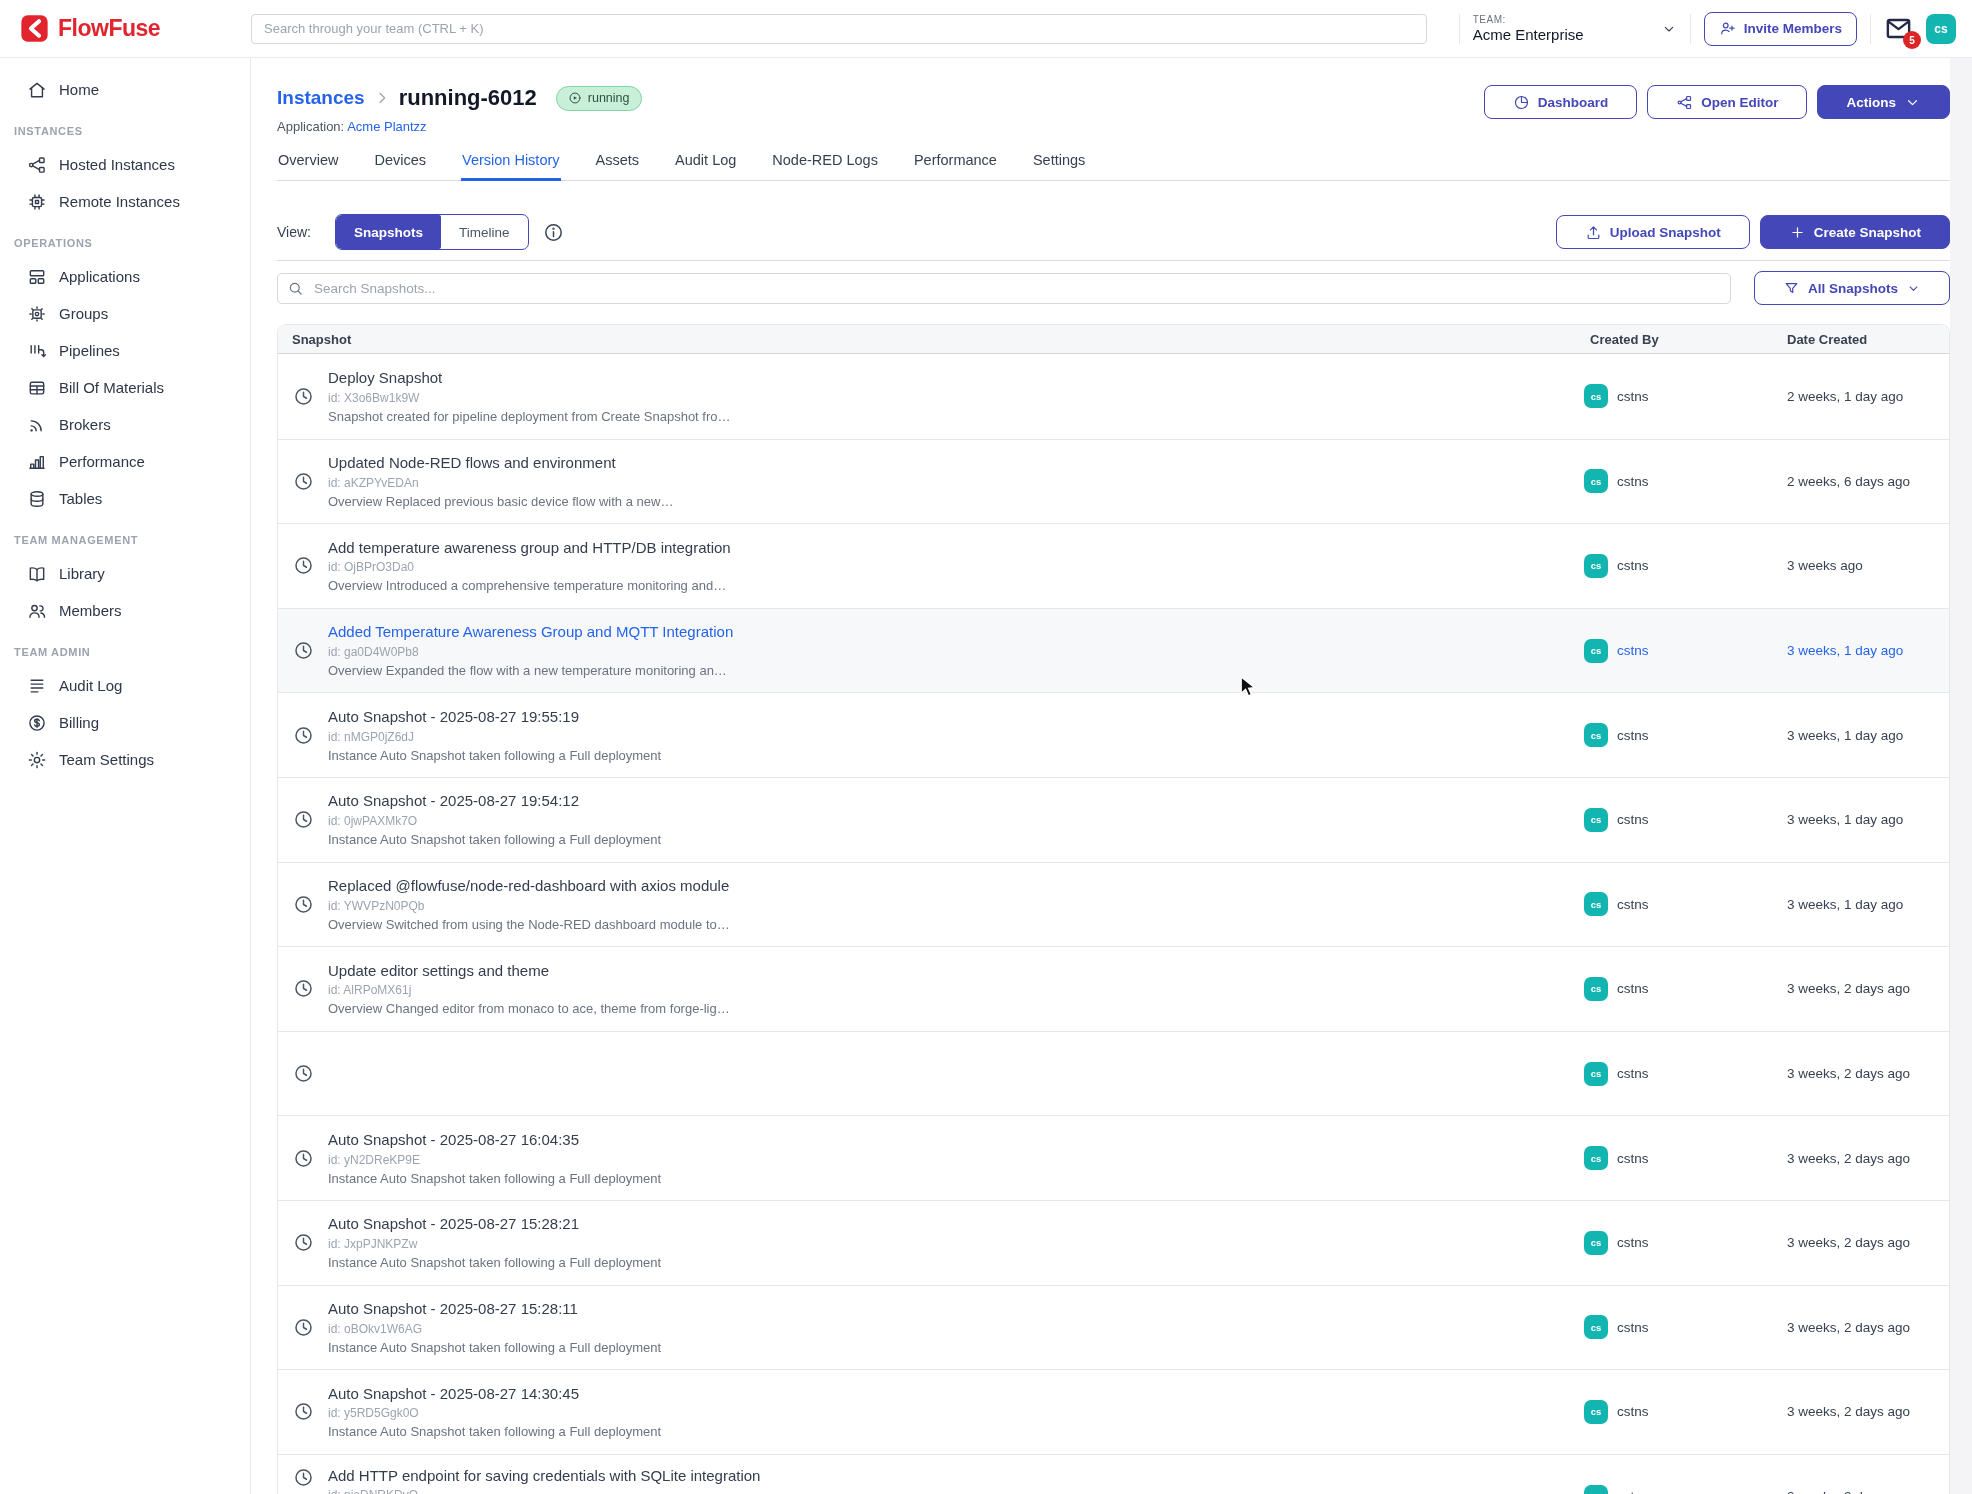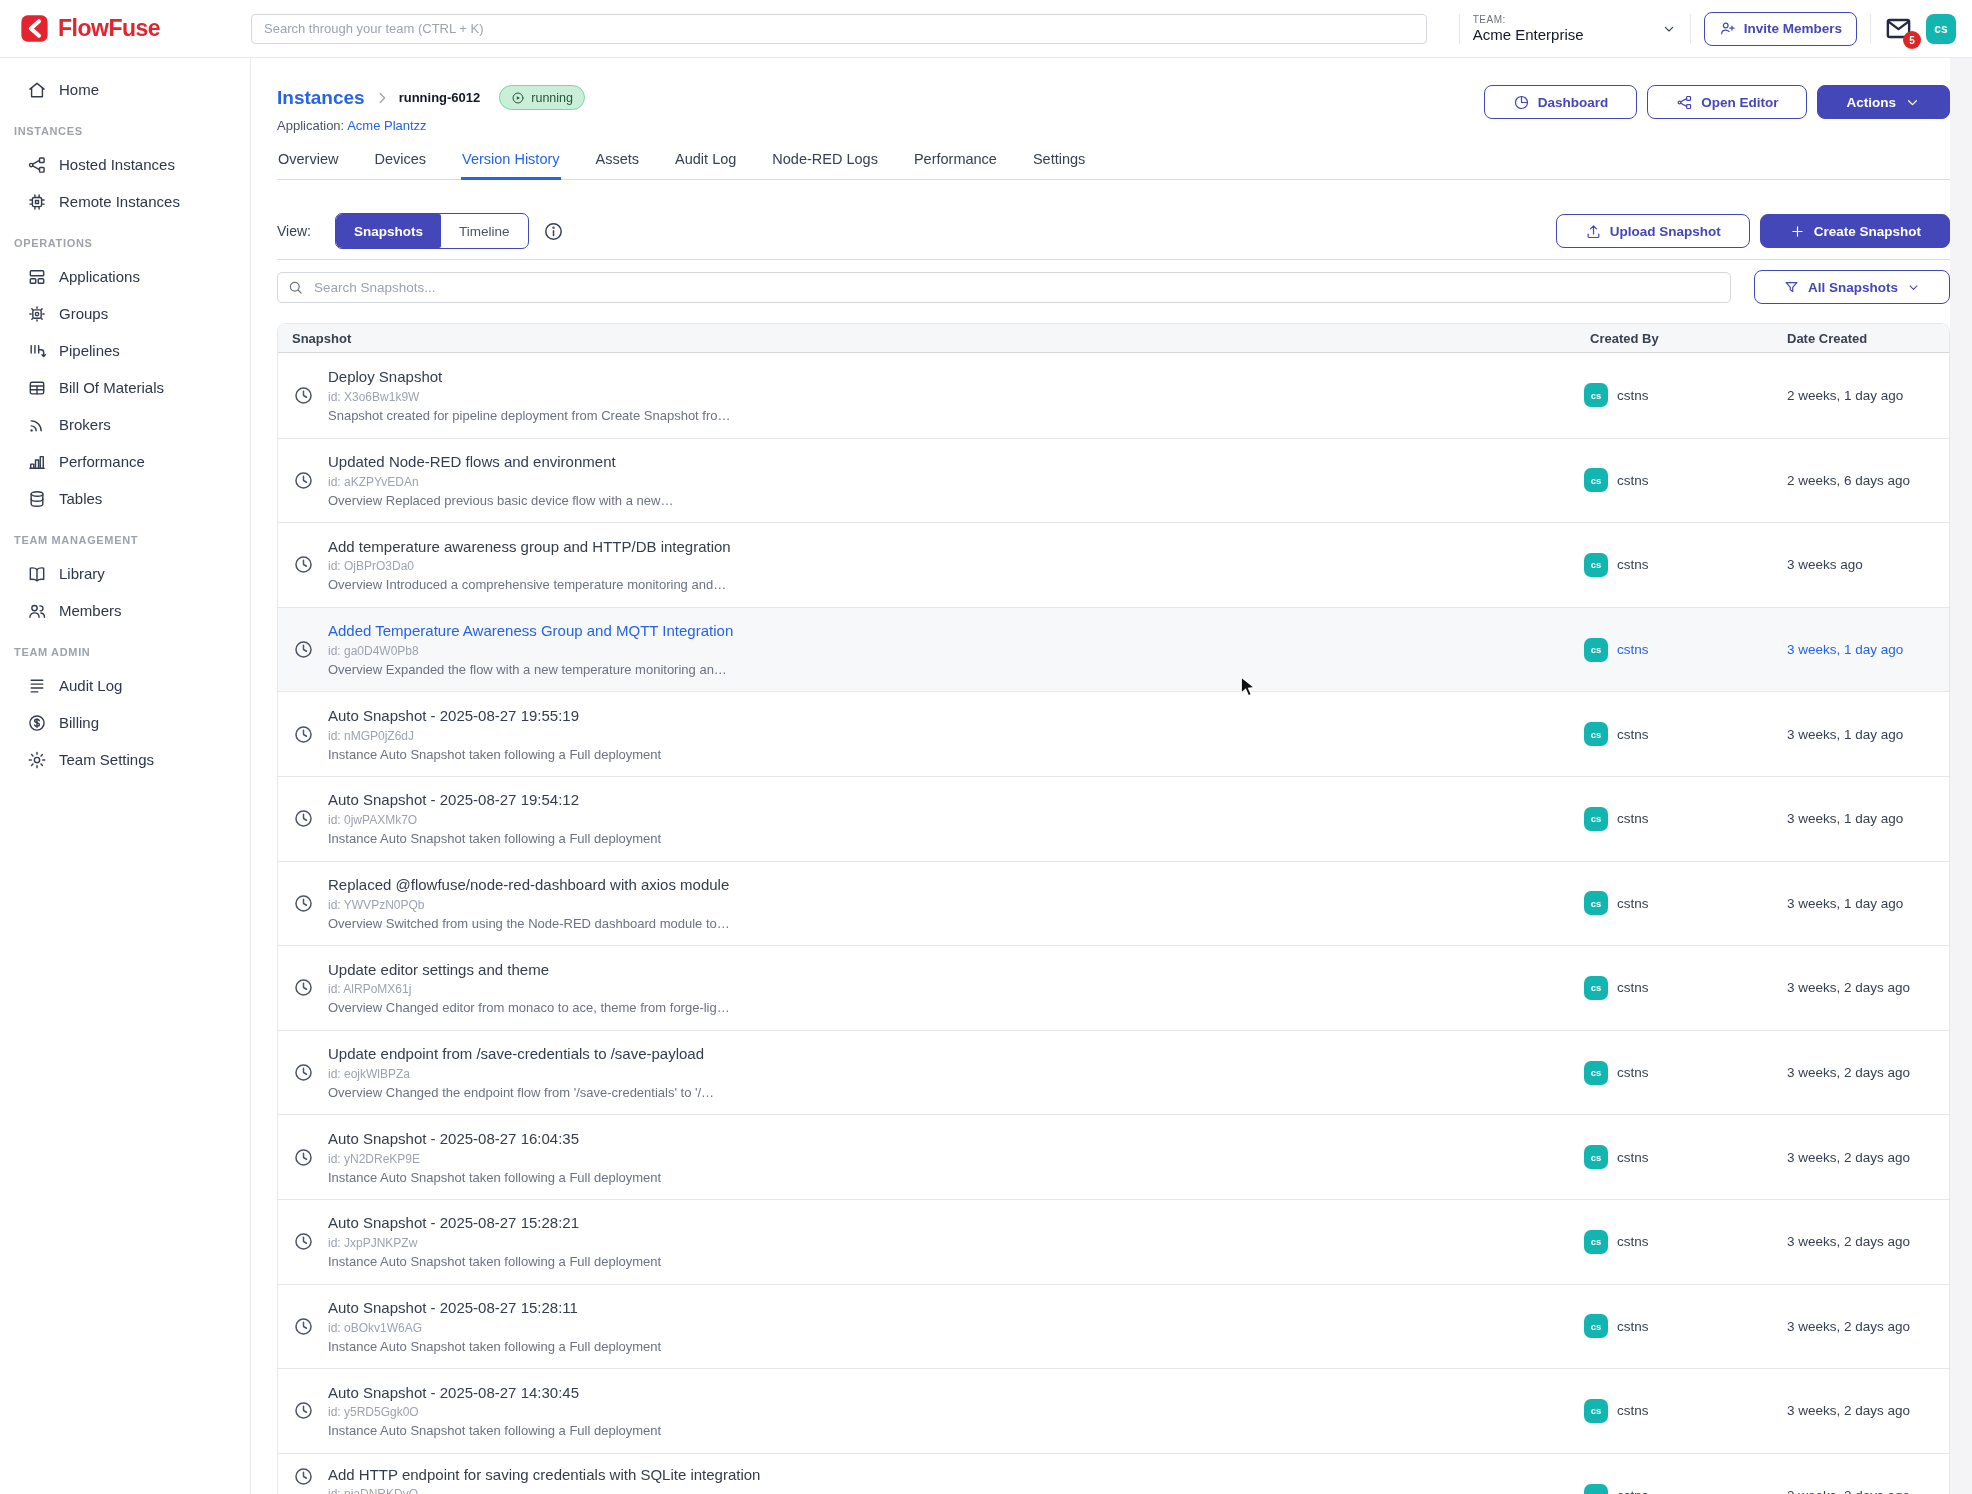--- a/index.html
+++ b/index.html
@@ -65,21 +65,21 @@
   .nav-item .ic { width: 20px; height: 20px; color: #333c4c; flex: none; }
 
   
   .main { position: absolute; top: 58px; left: 251px; right: 0; bottom: 0; background: #fff; padding: 0 22px 0 26px; }
   .scroll-gutter { position: absolute; top: 58px; right: 0; width: 22px; bottom: 0; background: #f4f4f6; z-index: 7; }
 
   .page-head { margin-top: 27px; display: flex; align-items: flex-start; justify-content: space-between; }
   .crumbs { display: flex; align-items: center; gap: 8px; }
   .crumb-root { color: #2563eb; font-size: 19px; font-weight: 700; cursor: pointer; }
   .crumb-sep { width: 18px; height: 18px; color: #9ca3af; }
-  .crumb-cur { color: #111827; font-size: 13px; font-weight: 700; }
+  .crumb-cur { color: #111827; font-size: 22px; font-weight: 700; }
   .status-pill {
     margin-left: 11px; display: flex; align-items: center; gap: 6px;
     background: #c9efd8; border: 1px solid #7bd6a4; border-radius: 13px;
     height: 25px; padding: 0 11px; font-size: 12.5px; color: #29533f;
   }
   .status-pill .ic { width: 14px; height: 14px; }
   .app-line { margin-top: 8px; font-size: 13px; color: #4b5563; }
   .app-link { color: #2563eb; cursor: pointer; }
   .head-buttons { display: flex; gap: 10px; }
   .btn {
@@ -642,25 +642,20 @@
           <div class="cell-date">3 weeks, 2 days ago</div>
         </div>
         <div class="row">
           <div class="cell-main">
             <span class="clock">
               <svg viewBox="0 0 24 24" fill="none" stroke="currentColor" stroke-width="1.7" stroke-linecap="round" stroke-linejoin="round">
                 <circle cx="12" cy="12" r="8.6"></circle>
                 <path d="M12 7.2V12l3.4 2"></path>
               </svg>
             </span>
-            <div class="snap-text">
-              <div class="snap-title">Update endpoint from /save-credentials to /save-payload</div>
-              <div class="snap-id">id: eojkWlBPZa</div>
-              <div class="snap-desc">Overview Changed the endpoint flow from '/save-credentials' to '/…</div>
-            </div>
           </div>
           <div class="cell-user">
             <div class="mini-avatar">cs</div>
             <span>cstns</span>
           </div>
           <div class="cell-date">3 weeks, 2 days ago</div>
         </div>
         <div class="row">
           <div class="cell-main">
             <span class="clock">

